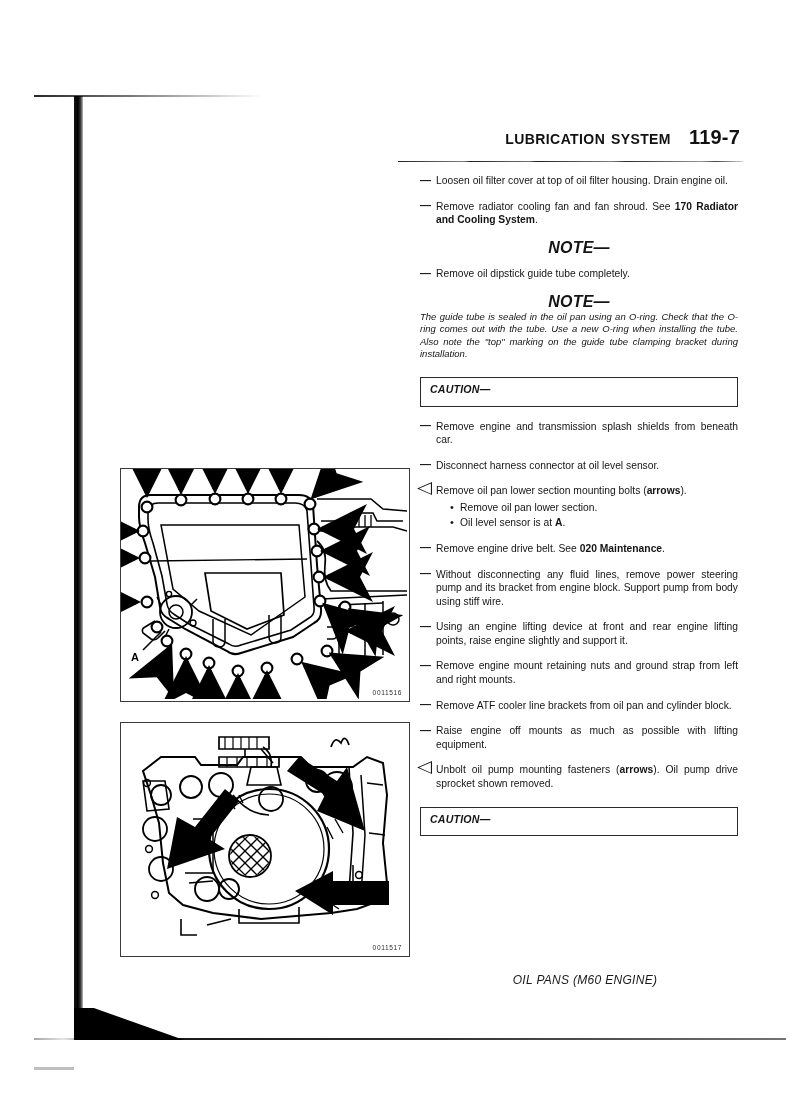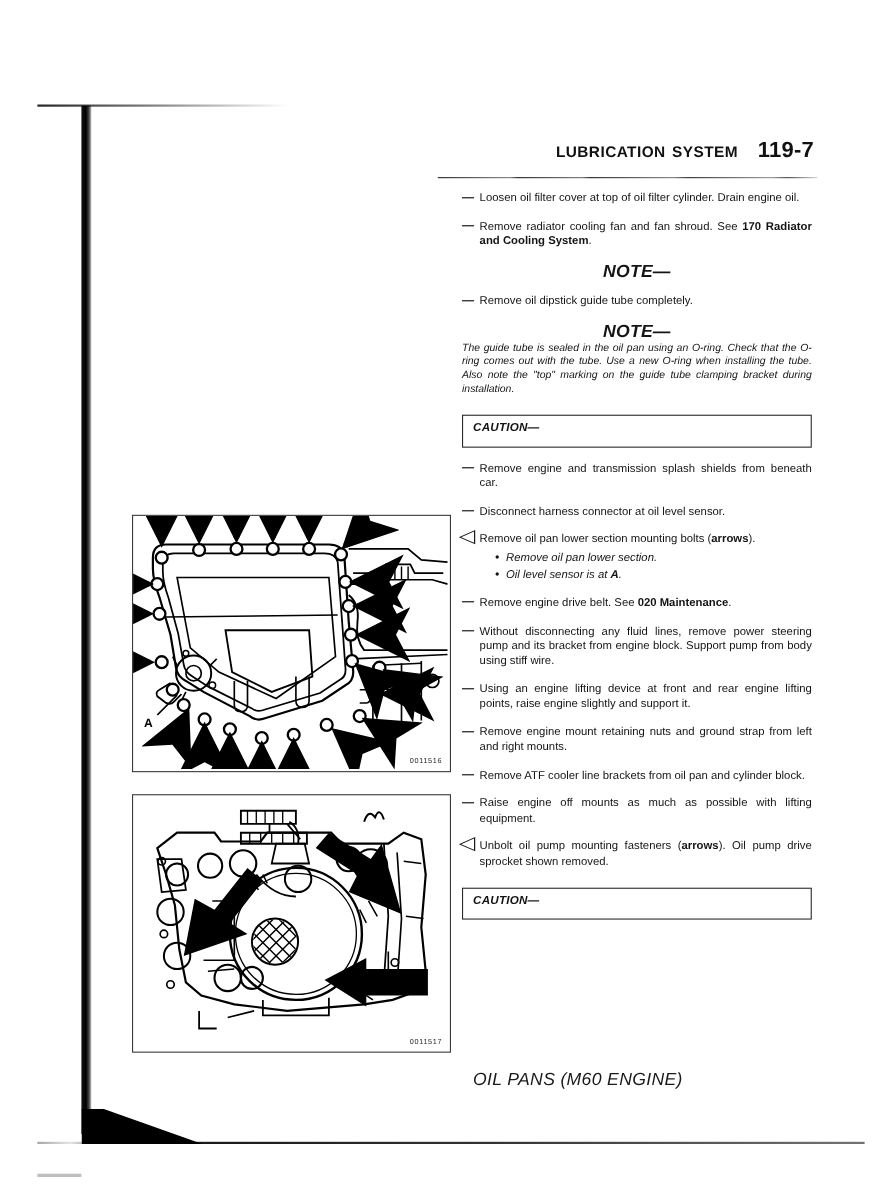--- a/index.html
+++ b/index.html
@@ -159,21 +159,20 @@
   .sublist {
     margin: 3px 0 0 0;
     padding-left: 14px;
     list-style: none;
   }
   .sublist li {
     position: relative;
     padding-left: 10px;
     line-height: 14px;
     margin-bottom: 1px;
-    font-style: italic;
   }
   .sublist li::before {
     content: "\2022";
     position: absolute;
     left: 0;
     top: -1px;
     font-size: 11px;
   }
 
   .note {
@@ -211,23 +210,23 @@
     font-size: 9.3px;
     line-height: 12.2px;
   }
 
   
   #footer {
     position: absolute;
     left: 430px;
     top: 955px;
     width: 310px;
-    text-align: left;
+    text-align: center;
     font-style: italic;
-    font-size: 16px;
+    font-size: 12px;
     letter-spacing: 0.3px;
     color: #1a1a1a;
   }
 
   
   .figure {
     position: absolute;
     border: 1px solid #3a3a3a;
     background: #fff;
     overflow: hidden;
@@ -461,21 +460,21 @@
         <path d="M174,168 L212,148 L212,158 L268,158 L268,182 L212,182 L212,192 Z"></path>
       </g>
     </svg>
     <div class="fig-id">0011517</div>
   </div>
 
   <div id="text-col">
 
     <div class="instr">
       <span class="dash">—</span>
-      <span>Loosen oil filter cover at top of oil filter cylinder. Drain engine oil.</span>
+      <span>Loosen oil filter cover at top of oil filter housing. Drain engine oil.</span>
     </div>
 
     <div class="instr">
       <span class="dash">—</span>
       <span>Remove radiator cooling fan and fan shroud. See </span><b>170 Radiator and Cooling System</b><span>.</span>
     </div>
 
     <div class="note">
       <div class="note-title">NOTE—</div>
     </div>

